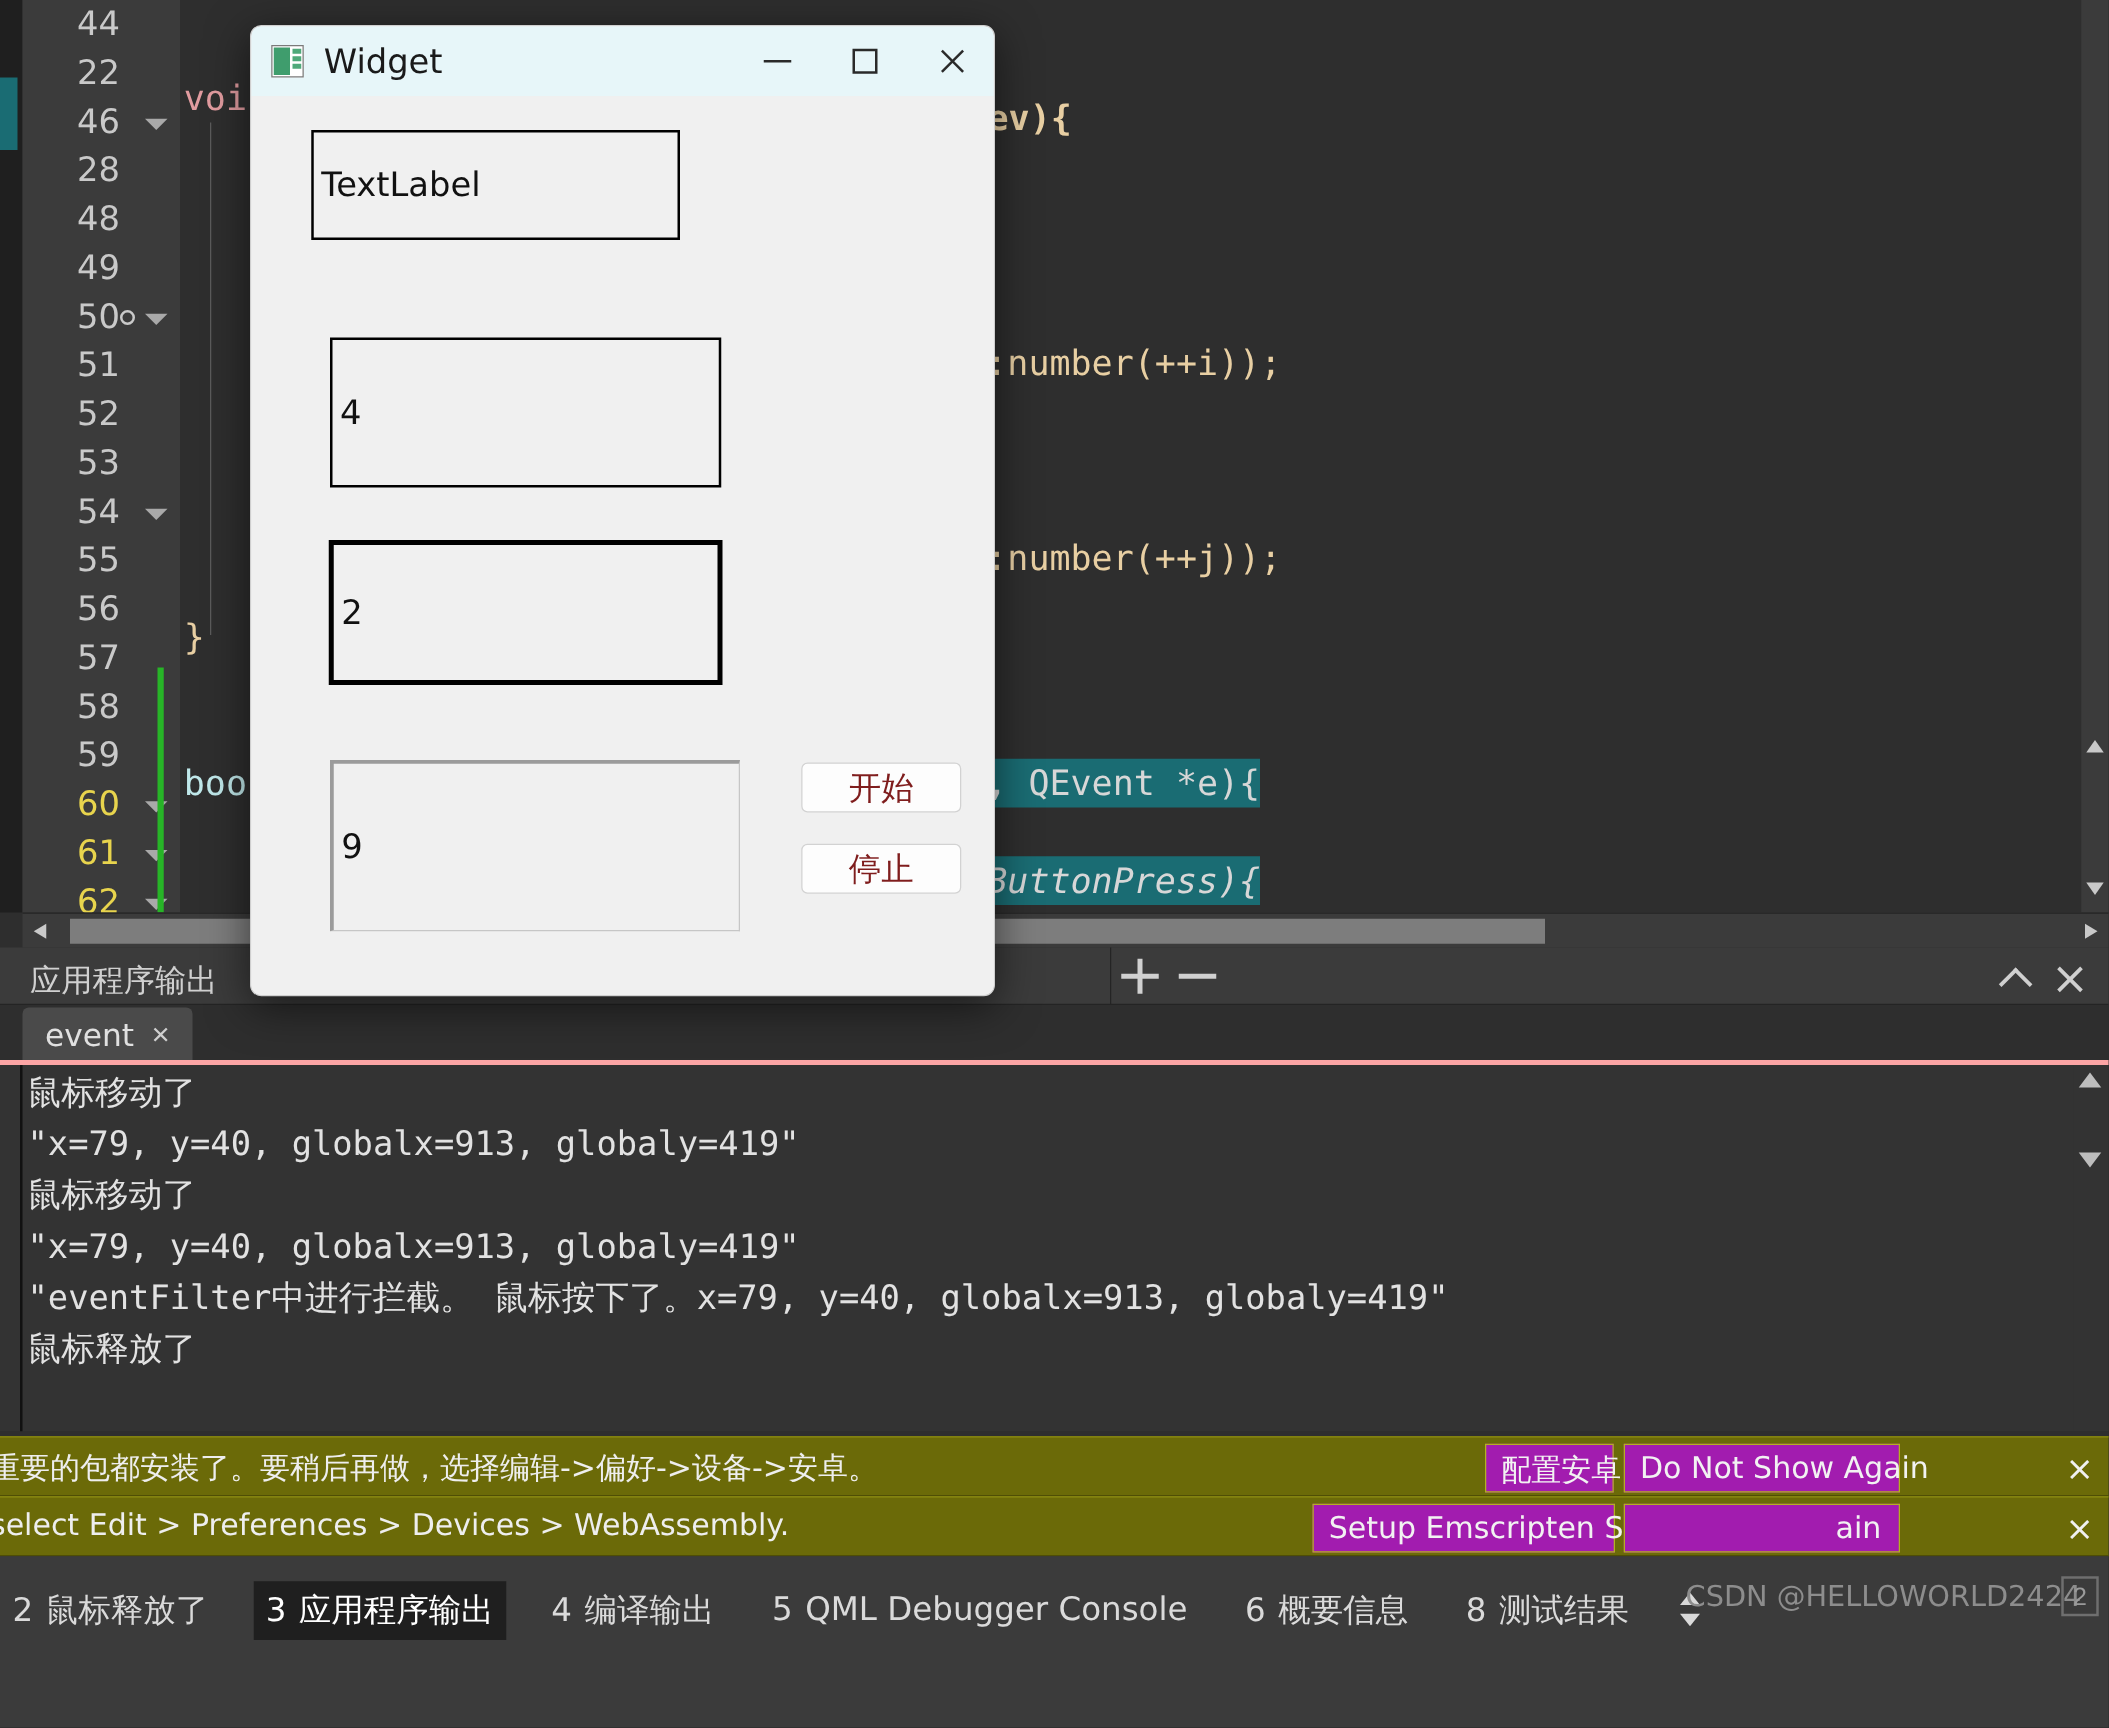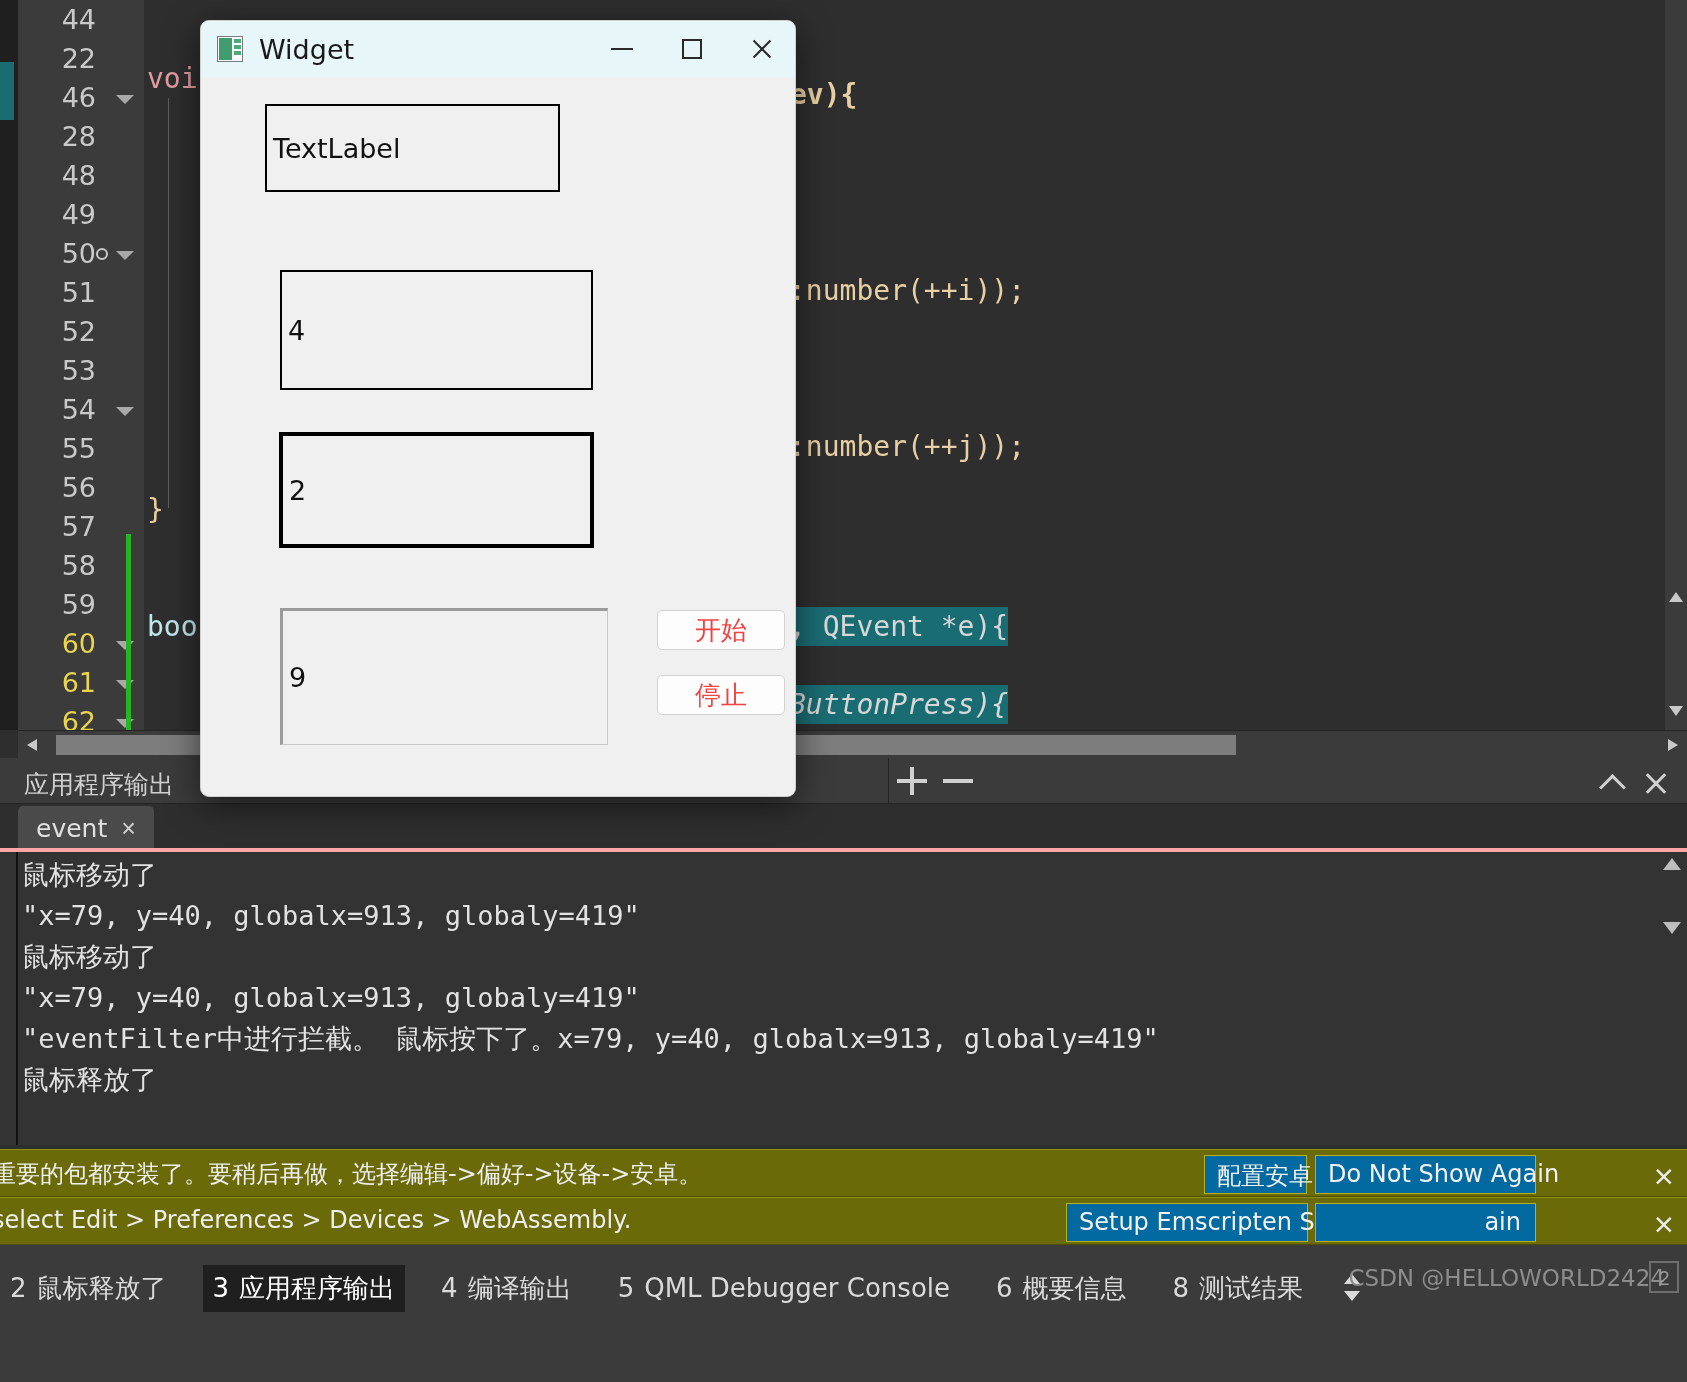--- a/index.html
+++ b/index.html
@@ -232,30 +232,29 @@
   }
   .notif.one { top: 1149px; }
   .notif.two { top: 1197px; }
   .notif-text {
     position: absolute; left: 0; top: 8px;
     font-size: 24px; color: #eeeeee;
     font-family: "DejaVu Sans", sans-serif;
   }
   .notif-btn {
     position: absolute; top: 5px;
-    background: #0369a1;
+    background: #a21caf;
     border: 1px solid #b3b120;
     color: #f2f2f2;
     font-size: 24px;
     font-family: "DejaVu Sans", sans-serif;
     padding: 4px 12px;
     height: 39px;
     cursor: pointer;
     white-space: nowrap;
-    margin-left: 16px;
   }
   .notif-x {
     position: absolute; right: 12px; top: 10px;
     font-size: 27px; color: #f0f0f0; cursor: pointer;
     font-family: "DejaVu Sans", sans-serif;
   }
 
   
   .build-popup {
     position: absolute; left: 1293px; top: 1182px;
@@ -373,21 +372,20 @@
   .qt-close-g::before, .qt-close-g::after {
     content: ""; position: absolute; left: 0; top: 11px;
     width: 24px; height: 2px; background: #2a2a2a;
   }
   .qt-close-g::before { transform: rotate(45deg); }
   .qt-close-g::after  { transform: rotate(-45deg); }
 
   .qt-body {
     position: absolute; left: 0; top: 56px; width: 596px; height: 721px;
     background: #f0f0f0;
-    margin-left: 16px;
   }
   .qt-label {
     position: absolute;
     background: #f0f0f0;
     font-family: "DejaVu Sans", sans-serif;
     font-size: 27px;
     color: #111;
     display: flex; align-items: center;
     padding-left: 6px;
   }
@@ -398,21 +396,21 @@
     border-left: 3px solid #9b9b9b;
     border-top: 3px solid #9b9b9b;
   }
   .qt-btn {
     position: absolute;
     background: #fdfdfd;
     border: 1px solid #d2d2d2;
     border-radius: 5px;
     font-family: "DejaVu Sans", sans-serif;
     font-size: 26px;
-    color: #ef4444;
+    color: #7f1d1d;
     cursor: pointer;
   }
 </style>
 </head>
 <body>
 
 <div id="root">
 
   <div class="ide-editor">
     <div class="ide-leftstrip">

